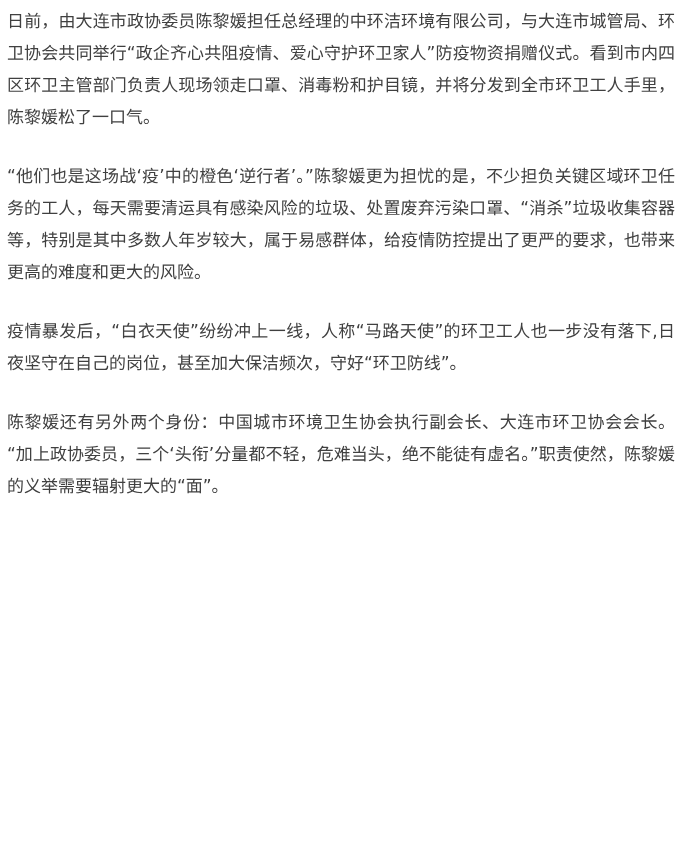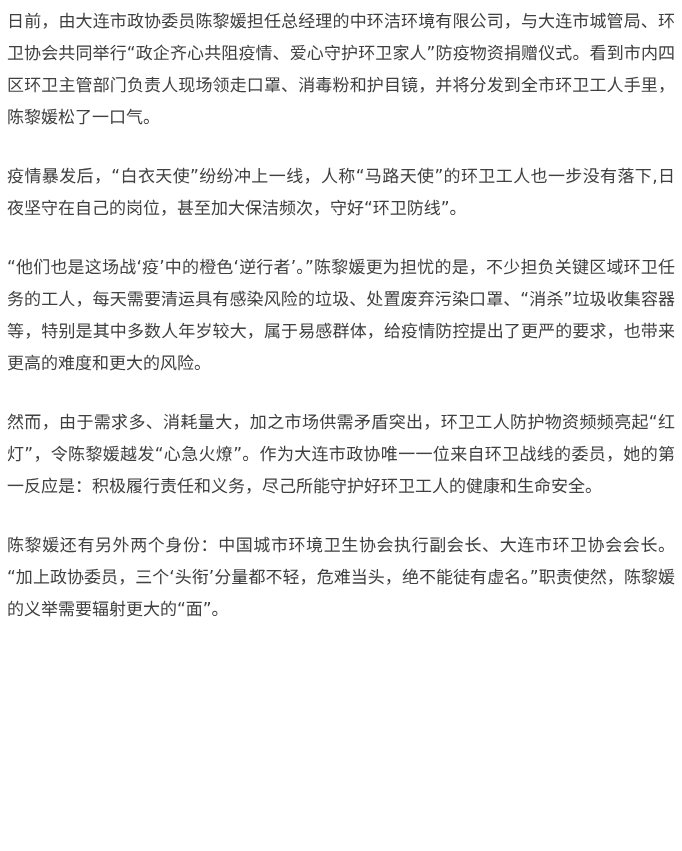--- a/index.html
+++ b/index.html
@@ -29,18 +29,17 @@
   .article p:last-child {
     margin-bottom: 0;
   }
 </style>
 </head>
 <body>
 
 <div class="page">
   <div class="article">
     <p>日前，由大连市政协委员陈黎媛担任总经理的中环洁环境有限公司，与大连市城管局、环卫协会共同举行“政企齐心共阻疫情、爱心守护环卫家人”防疫物资捐赠仪式。看到市内四区环卫主管部门负责人现场领走口罩、消毒粉和护目镜，并将分发到全市环卫工人手里，陈黎媛松了一口气。</p>
+    <p>“他们也是这场战‘疫’中的橙色‘逆行者’。”陈黎媛更为担忧的是，不少担负关键区域环卫任务的工人，每天需要清运具有感染风险的垃圾、处置废弃污染口罩、“消杀”垃圾收集容器等，特别是其中多数人年岁较大，属于易感群体，给疫情防控提出了更严的要求，也带来更高的难度和更大的风险。</p>
     <p>疫情暴发后，“白衣天使”纷纷冲上一线，人称“马路天使”的环卫工人也一步没有落下,日夜坚守在自己的岗位，甚至加大保洁频次，守好“环卫防线”。</p>
-    <p>“他们也是这场战‘疫’中的橙色‘逆行者’。”陈黎媛更为担忧的是，不少担负关键区域环卫任务的工人，每天需要清运具有感染风险的垃圾、处置废弃污染口罩、“消杀”垃圾收集容器等，特别是其中多数人年岁较大，属于易感群体，给疫情防控提出了更严的要求，也带来更高的难度和更大的风险。</p>
-    <p>然而，由于需求多、消耗量大，加之市场供需矛盾突出，环卫工人防护物资频频亮起“红灯”，令陈黎媛越发“心急火燎”。作为大连市政协唯一一位来自环卫战线的委员，她的第一反应是：积极履行责任和义务，尽己所能守护好环卫工人的健康和生命安全。</p>
     <p>陈黎媛还有另外两个身份：中国城市环境卫生协会执行副会长、大连市环卫协会会长。“加上政协委员，三个‘头衔’分量都不轻，危难当头，绝不能徒有虚名。”职责使然，陈黎媛的义举需要辐射更大的“面”。</p>
   </div>
 </div>
 
 </body></html>

